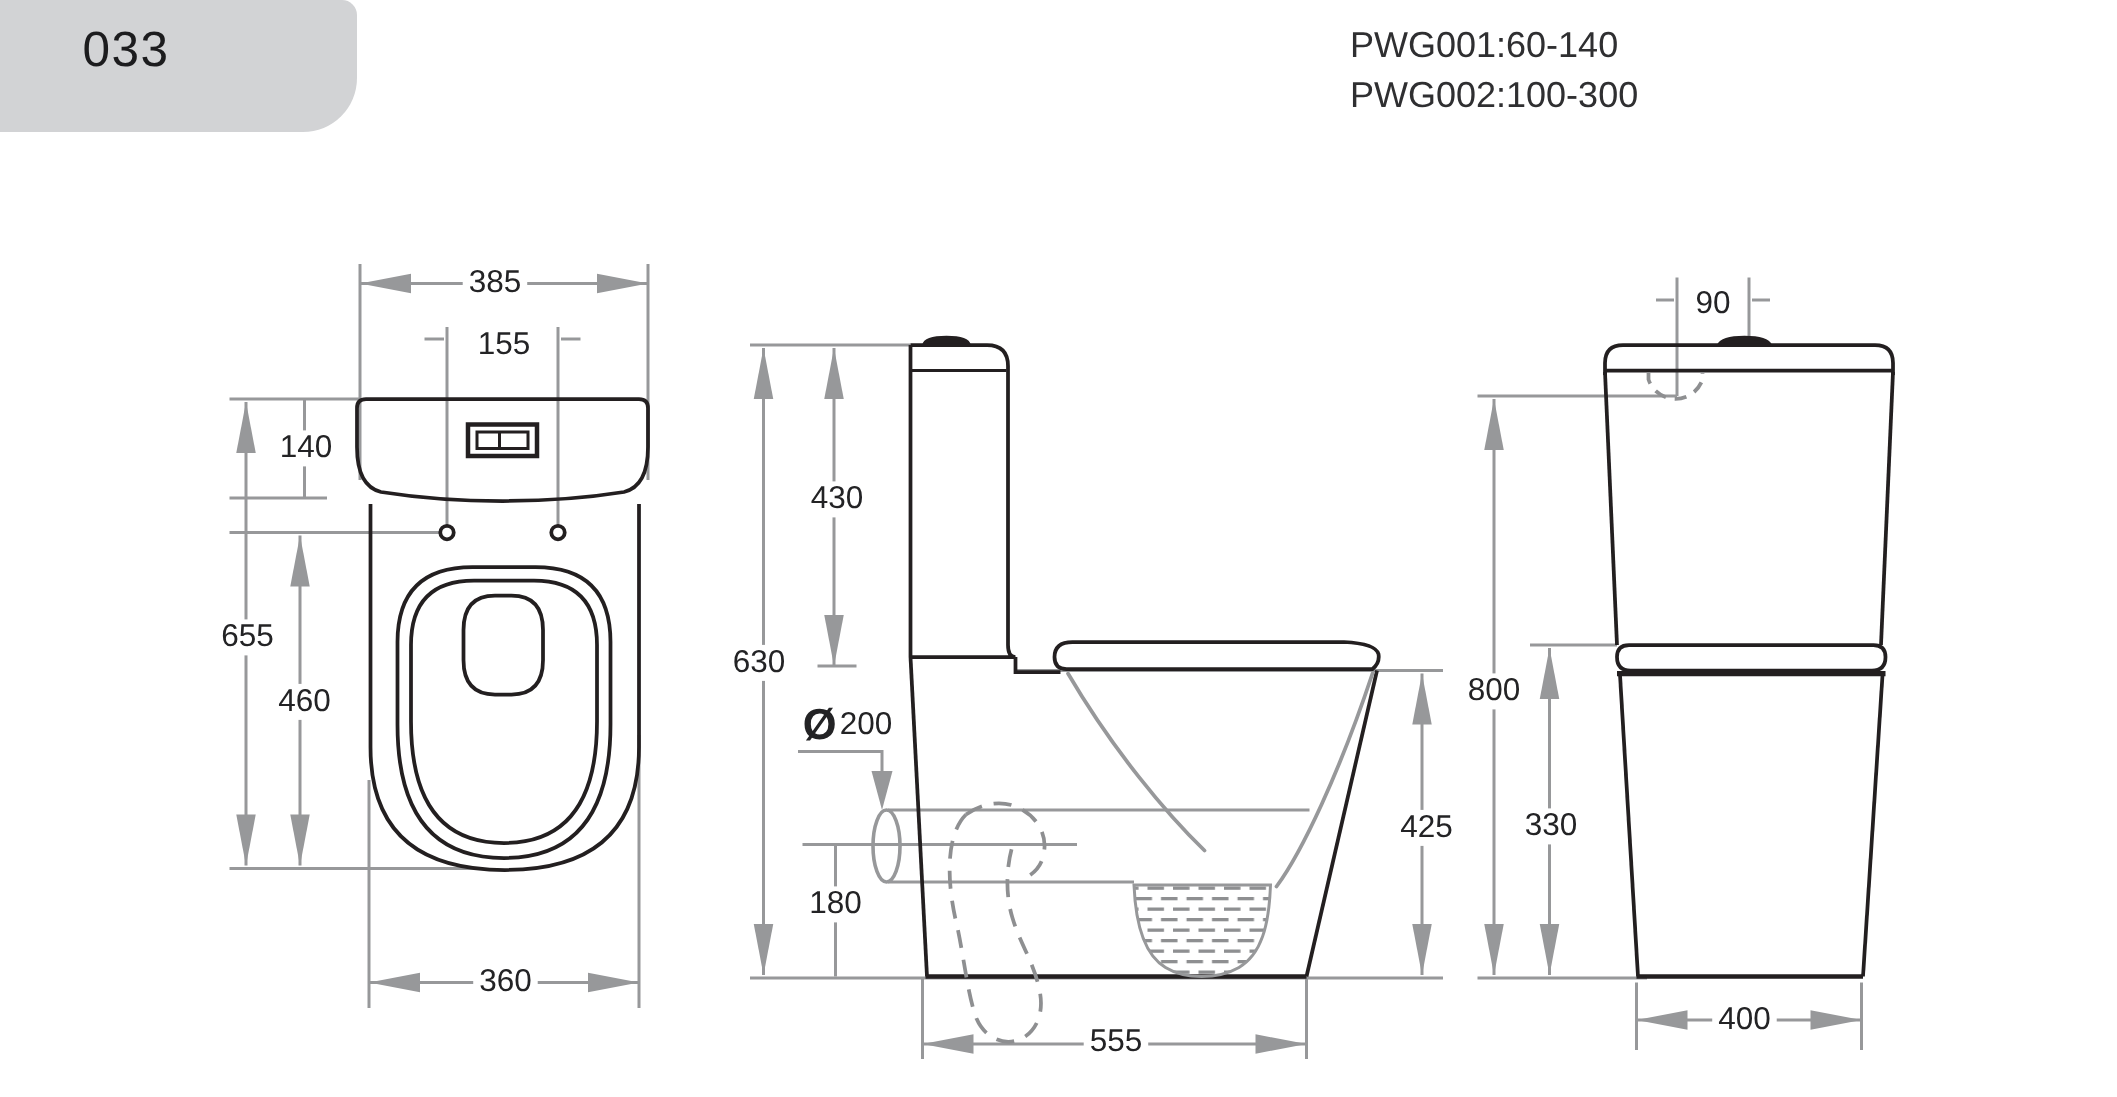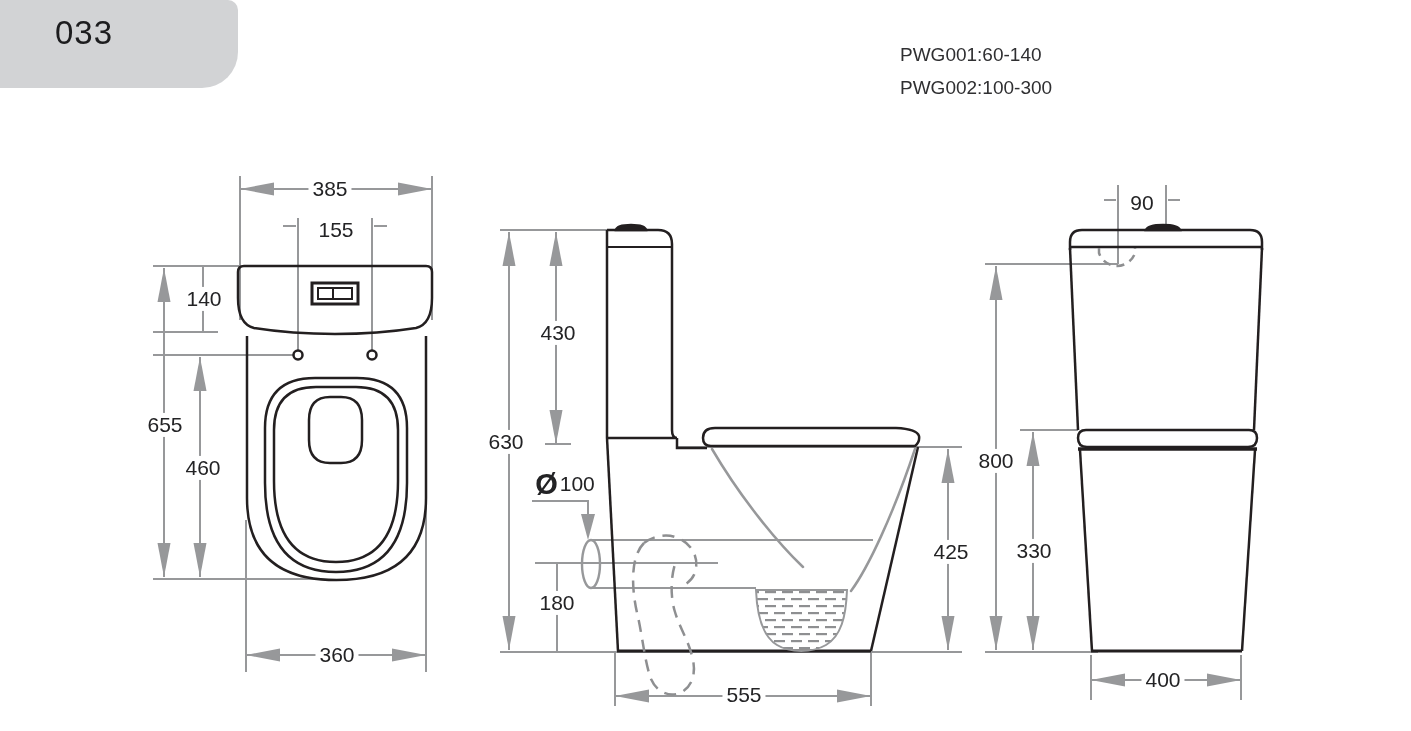--- a/index.html
+++ b/index.html
@@ -10,22 +10,22 @@
   }
   .title-box{
     position:absolute;left:0;top:0;width:238px;height:88px;
     background:#d2d3d5;border-radius:0 10px 36px 0;
   }
   .title-text{
     position:absolute;left:55px;top:14px;font-size:33px;color:#1c1c1e;
     letter-spacing:1px;
   }
   .codes{
-    position:absolute;left:900px;top:14px;font-size:19px;color:#2f2f31;
-    line-height:33px;white-space:nowrap;margin-top:24px;
+    position:absolute;left:900px;top:14px;font-size:24px;color:#2f2f31;
+    line-height:33px;white-space:nowrap;
   }
   .codes div{height:33px;}
   svg.drawing{position:absolute;left:0;top:0;}
   .dim{
     position:absolute;transform:translate(-50%,-50%);
     background:#ffffff;padding:0 4px;font-size:21px;color:#232325;
     white-space:nowrap;line-height:1.15;
   }
   .dim-diam{display:flex;align-items:center;gap:2px;}
   .dim-diam .sym{font-size:29px;font-weight:bold;line-height:1;}
@@ -180,21 +180,21 @@
 <span class="dim" style="left:336px;top:230px;">155</span>
 <span class="dim" style="left:204px;top:299px;">140</span>
 <span class="dim" style="left:165px;top:425px;">655</span>
 <span class="dim" style="left:203px;top:468px;">460</span>
 <span class="dim" style="left:337px;top:655px;">360</span>
 
 <span class="dim" style="left:558px;top:333px;">430</span>
 <span class="dim" style="left:506px;top:442px;">630</span>
 <span class="dim dim-diam" style="left:565px;top:484px;">
   <span class="sym">Ø</span>
-  <span>100</span>
+  <span>200</span>
 </span>
 <span class="dim" style="left:557px;top:603px;">180</span>
 <span class="dim" style="left:951px;top:552px;">425</span>
 <span class="dim" style="left:744px;top:695px;">555</span>
 
 <span class="dim" style="left:1142px;top:203px;">90</span>
 <span class="dim" style="left:996px;top:461px;">800</span>
 <span class="dim" style="left:1034px;top:551px;">330</span>
 <span class="dim" style="left:1163px;top:680px;">400</span>
 

